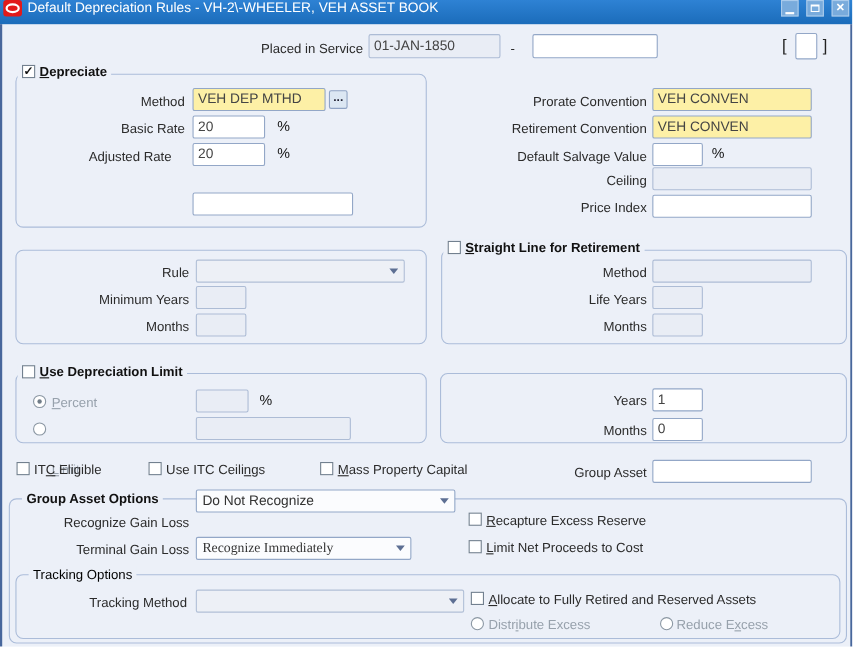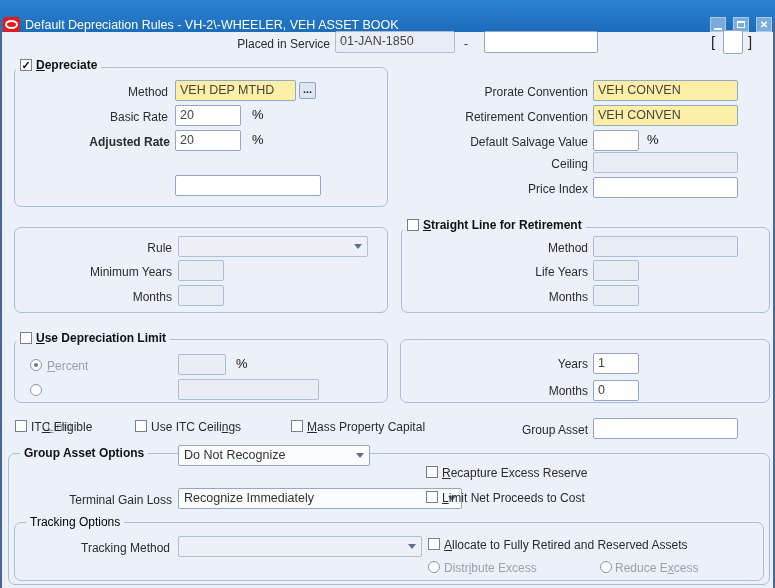--- a/index.html
+++ b/index.html
@@ -3,23 +3,23 @@
 <meta charset="utf-8">
 <style>
   * { box-sizing: border-box; }
   html,body { margin:0; padding:0; background:#fff; }
   .window {
     position:relative; width:775px; height:588px; overflow:hidden;
     background:#ecf0f8; font-family:"Liberation Sans", sans-serif;
   }
   
   .titlebar {
-    position:absolute; left:0; top:0; width:775px; height:32px;
+    position:absolute; left:0; top:0; width:775px; height:22px;
     background:linear-gradient(#2e82d4,#1b6cba);
-    display:flex; align-items:flex-end; padding:0 3px; gap:5px;
+    display:flex; align-items:flex-start; padding:0 3px; gap:5px;
   }
   .oracle-icon {
     width:17px; height:15px; background:#e21a1a; border-radius:3px;
     display:flex; align-items:center; justify-content:center; flex:0 0 auto;
   }
   .oracle-icon::after { content:""; width:9px; height:5px; border:2px solid #fff; border-radius:50%; }
   .tb-title { color:#fff; font-size:12.5px; white-space:nowrap; flex:1 1 auto; }
   .tb-btn {
     width:16px; height:15px; flex:0 0 auto; background:#79abdc;
     border:1px solid #aacbec; display:flex; align-items:center; justify-content:center;
@@ -115,21 +115,21 @@
         <span>✓</span>
       </span>
     <span class="bold"><span class="u">D</span><span>epreciate</span></span>
   </div>
   <div class="lb r" style="left:20px;top:85px;width:148px;">Method</div>
   <div class="fld yellow" style="left:175px;top:80px;width:121px;">VEH DEP MTHD</div>
   <div class="lov" style="left:299px;top:82px;">...</div>
   <div class="lb r" style="left:20px;top:110px;width:148px;">Basic Rate</div>
   <div class="fld" style="left:175px;top:105px;width:66px;">20</div>
   <div class="pct" style="left:252px;top:108px;">%</div>
-  <div class="lb r" style="left:22px;top:135px;width:148px;font-weight:bold;">Adjusted Rate</div>
+  <div class="lb r" style="left:8px;top:135px;width:148px;">Adjusted Rate</div>
   <div class="fld" style="left:175px;top:130px;width:66px;">20</div>
   <div class="pct" style="left:252px;top:133px;">%</div>
   <div class="fld" style="left:175px;top:175px;width:146px;"></div>
 
   <div class="lb r" style="left:398px;top:85px;width:190px;">Prorate Convention</div>
   <div class="fld yellow" style="left:593px;top:80px;width:145px;">VEH CONVEN</div>
   <div class="lb r" style="left:398px;top:110px;width:190px;">Retirement Convention</div>
   <div class="fld yellow" style="left:593px;top:105px;width:145px;">VEH CONVEN</div>
   <div class="lb r" style="left:398px;top:135px;width:190px;">Default Salvage Value</div>
   <div class="fld" style="left:593px;top:130px;width:46px;"></div>
@@ -182,23 +182,24 @@
   <div class="lb" style="left:31px;top:420px;"><span>IT</span><span class="u">C</span><span> Eligible</span></div>
   <div class="cb" style="left:135px;top:420px;"></div>
   <div class="lb" style="left:151px;top:420px;"><span>Use ITC Ceili</span><span class="u">n</span><span>gs</span></div>
   <div class="cb" style="left:291px;top:420px;"></div>
   <div class="lb" style="left:307px;top:420px;"><span class="u">M</span><span>ass Property Capital</span></div>
   <div class="lb r" style="left:448px;top:423px;width:140px;">Group Asset</div>
   <div class="fld" style="left:593px;top:418px;width:145px;"></div>
 
   <div class="grp" style="left:8px;top:453px;width:762px;height:132px;"></div>
   <div class="grp-legend bold" style="left:20px;top:446px;">Group Asset Options</div>
-  <div class="dd" style="left:178px;top:445px;width:192px;"><span>Do Not Recognize</span><span class="arr"></span></div>
+  <div class="lb r" style="left:24px;top:468px;width:148px;">Recognize Gain Loss</div>
+  <div class="dd" style="left:178px;top:445px;width:236px;"><span>Do Not Recognize</span><span class="arr"></span></div>
   <div class="lb r" style="left:24px;top:493px;width:148px;">Terminal Gain Loss</div>
-  <div class="dd" style="left:178px;top:488px;width:284px;"><span>Recognize Immediately</span><span class="arr"></span></div>
+  <div class="dd" style="left:178px;top:488px;width:196px;font-family:Liberation Serif, serif;"><span>Recognize Immediately</span><span class="arr"></span></div>
   <div class="cb" style="left:426px;top:466px;"></div>
   <div class="lb" style="left:442px;top:466px;"><span class="u">R</span><span>ecapture Excess Reserve</span></div>
   <div class="cb" style="left:426px;top:491px;"></div>
   <div class="lb" style="left:442px;top:491px;"><span class="u">L</span><span>imit Net Proceeds to Cost</span></div>
 
   <div class="grp" style="left:14px;top:522px;width:750px;height:59px;"></div>
   <div class="grp-legend" style="left:26px;top:515px;">Tracking Options</div>
   <div class="lb r" style="left:20px;top:541px;width:150px;">Tracking Method</div>
   <div class="dd disabled" style="left:178px;top:536px;width:244px;"><span></span><span class="arr"></span></div>
   <div class="cb" style="left:428px;top:538px;"></div>

